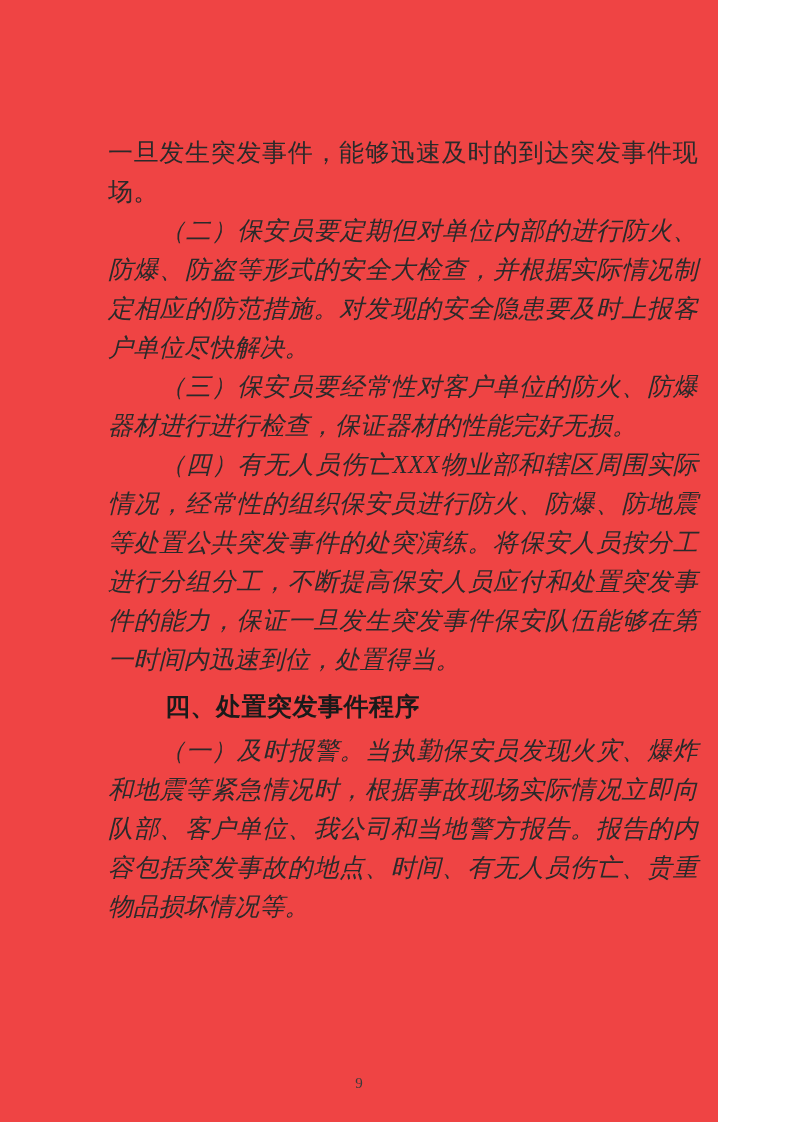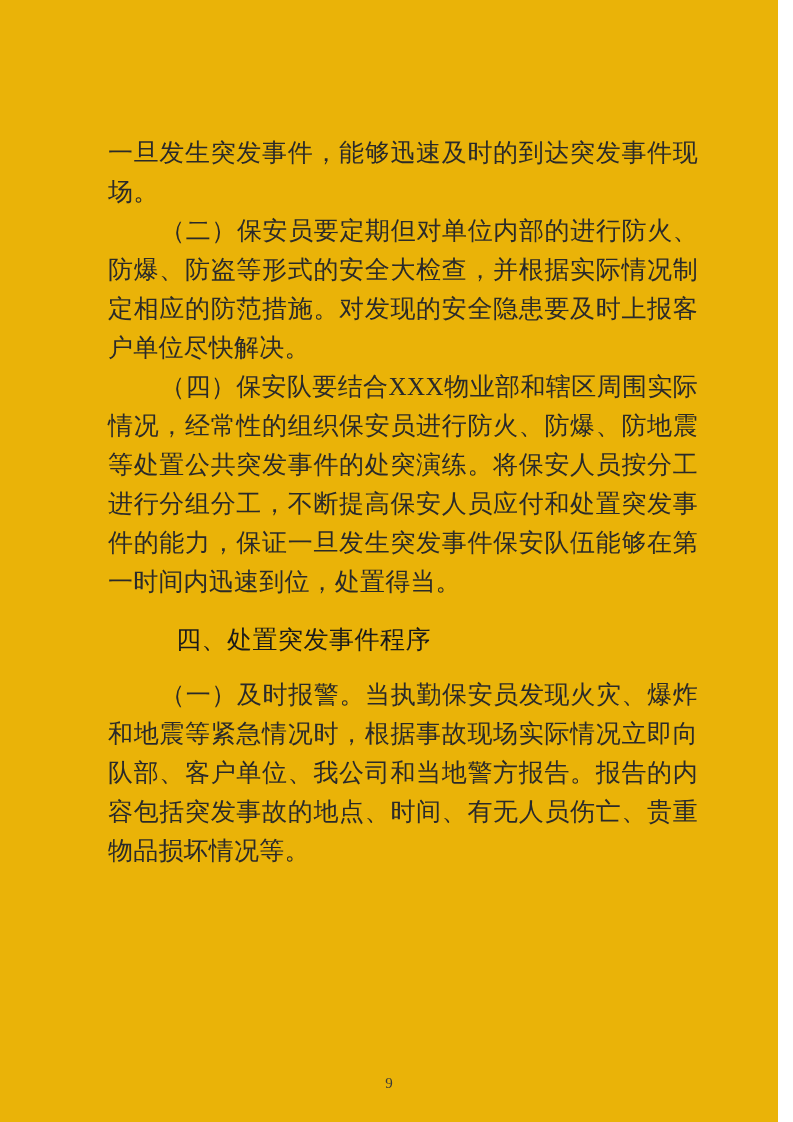--- a/index.html
+++ b/index.html
@@ -3,23 +3,23 @@
 <meta charset="utf-8">
 <style>
   html, body {
     margin: 0;
     padding: 0;
     background: #ffffff;
   }
 
   .page {
     position: relative;
-    width: 778px;
+    width: 718px;
     height: 1122px;
-    background: #eab308;
+    background: #ef4444;
     overflow: hidden;
     box-sizing: border-box;
   }
 
   .text-block {
     position: absolute;
     left: 108px;
     top: 133px;
     width: 590px;
   }
@@ -32,40 +32,41 @@
     color: #2a2a2a;
     text-align: justify;
     text-justify: inter-character;
     margin: 0;
     letter-spacing: 0.2px;
     -webkit-font-smoothing: antialiased;
   }
 
   .para.indent {
     text-indent: 52px;
+    font-style: italic;
   }
 
   .para.no-indent {
     text-indent: 0;
   }
 
   
   .latin {
     font-family: "Liberation Serif", "DejaVu Serif", serif;
     letter-spacing: 0.5px;
   }
 
   
   .heading {
     font-family: "DejaVu Sans", "Liberation Sans", sans-serif;
     font-size: 25px;
     line-height: 39px;
-    font-weight: normal;
+    font-weight: bold;
     color: #1a1a1a;
-    margin: 16px;
+    margin: 5px;
     text-indent: 52px;
     letter-spacing: 0.5px;
   }
 
   .spacer-sm { height: 3px; }
 
   .page-number {
     position: absolute;
     left: 0;
     right: 0;
@@ -80,22 +81,23 @@
 <body>
 
 <div class="page">
 
   <div class="text-block">
 
     <p class="para no-indent">一旦发生突发事件，能够迅速及时的到达突发事件现场。</p>
 
     <p class="para indent">（二）保安员要定期但对单位内部的进行防火、防爆、防盗等形式的安全大检查，并根据实际情况制定相应的防范措施。对发现的安全隐患要及时上报客户单位尽快解决。</p>
 
+    <p class="para indent">（三）保安员要经常性对客户单位的防火、防爆器材进行进行检查，保证器材的性能完好无损。</p>
 
-    <p class="para indent"><span>（四）保安队要结合</span><span class="latin">XXX</span><span>物业部和辖区周围实际情况，经常性的组织保安员进行防火、防爆、防地震等处置公共突发事件的处突演练。将保安人员按分工进行分组分工，不断提高保安人员应付和处置突发事件的能力，保证一旦发生突发事件保安队伍能够在第一时间内迅速到位，处置得当。</span></p>
+    <p class="para indent"><span>（四）有无人员伤亡</span><span class="latin">XXX</span><span>物业部和辖区周围实际情况，经常性的组织保安员进行防火、防爆、防地震等处置公共突发事件的处突演练。将保安人员按分工进行分组分工，不断提高保安人员应付和处置突发事件的能力，保证一旦发生突发事件保安队伍能够在第一时间内迅速到位，处置得当。</span></p>
 
     <div class="spacer-sm"></div>
 
     <p class="heading">四、处置突发事件程序</p>
 
 
     <p class="para indent">（一）及时报警。当执勤保安员发现火灾、爆炸和地震等紧急情况时，根据事故现场实际情况立即向队部、客户单位、我公司和当地警方报告。报告的内容包括突发事故的地点、时间、有无人员伤亡、贵重物品损坏情况等。</p>
 
   </div>
 

